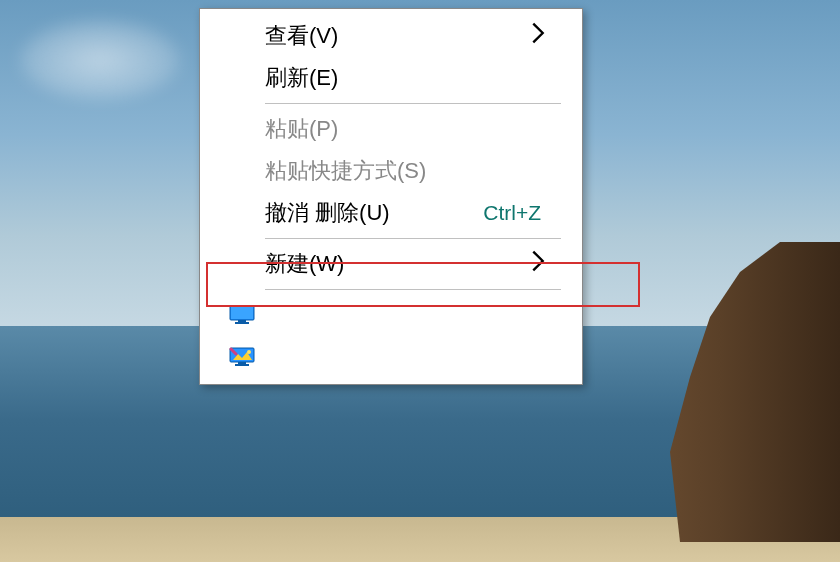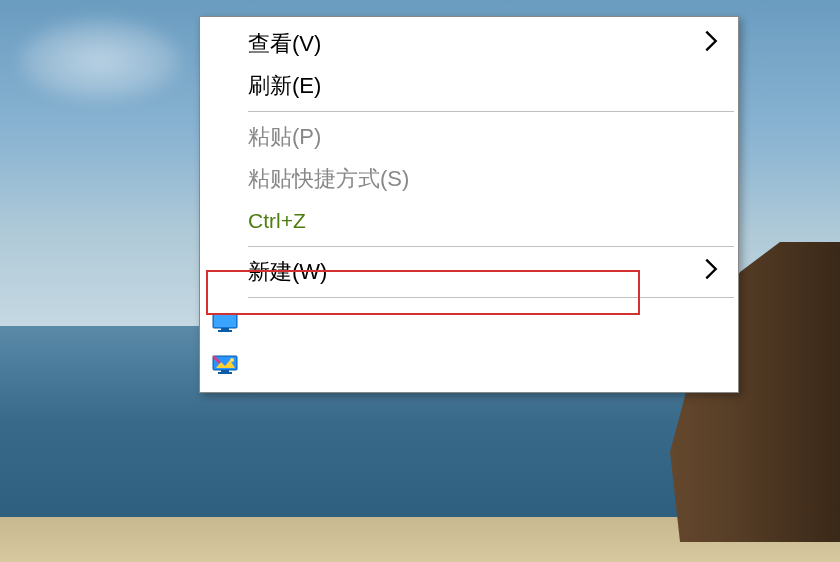--- a/index.html
+++ b/index.html
@@ -48,46 +48,46 @@
       position: absolute;
       top: 20px; left: 20px;
       width: 160px; height: 80px;
       background: radial-gradient(ellipse, rgba(255,255,255,0.5) 0%, rgba(255,255,255,0.2) 60%, transparent 100%);
       border-radius: 50%;
       filter: blur(8px);
     }
     .context-menu {
       position: absolute;
       left: 199px;
-      top: 16px;
-      width: 540px;
+      top: 8px;
+      width: 384px;
       background: #ffffff;
       border: 1px solid #888;
       box-shadow: 3px 3px 8px rgba(0,0,0,0.3);
-      padding: 6px 0;
+      padding: 6px 17px;
     }
     .menu-item {
       display: flex;
       align-items: center;
       height: 42px;
       padding: 0 20px 0 48px;
       position: relative;
       font-size: 22px;
       color: #000;
       cursor: default;
     }
     .menu-item.disabled {
       color: #888;
     }
     .menu-item .label {
       flex: 1;
     }
     .menu-item .shortcut {
       font-size: 21px;
-      color: #4d7c0f;
+      color: #0f766e;
       margin-right: 4px;
     }
     .menu-item .chevron {
       position: absolute;
       right: 20px;
       top: 50%;
       transform: translateY(-50%);
     }
     .menu-item .chevron svg {
       width: 14px;
@@ -144,20 +144,21 @@
 
   <div class="menu-item disabled">
     <span class="label">粘贴(P)</span>
   </div>
 
   <div class="menu-item disabled">
     <span class="label">粘贴快捷方式(S)</span>
   </div>
 
   <div class="menu-item" style="position:relative;">
+    <span class="label">撤消 删除(U)</span>
     <span class="shortcut">Ctrl+Z</span>
   </div>
 
   <div class="menu-separator"></div>
 
   <div class="menu-item">
     <span class="label">新建(W)</span>
     <span class="chevron">
       <svg viewBox="0 0 8 14">
           <path d="M1 1 L7 7 L1 13" stroke="#000" stroke-width="1.5" fill="none"></path>

